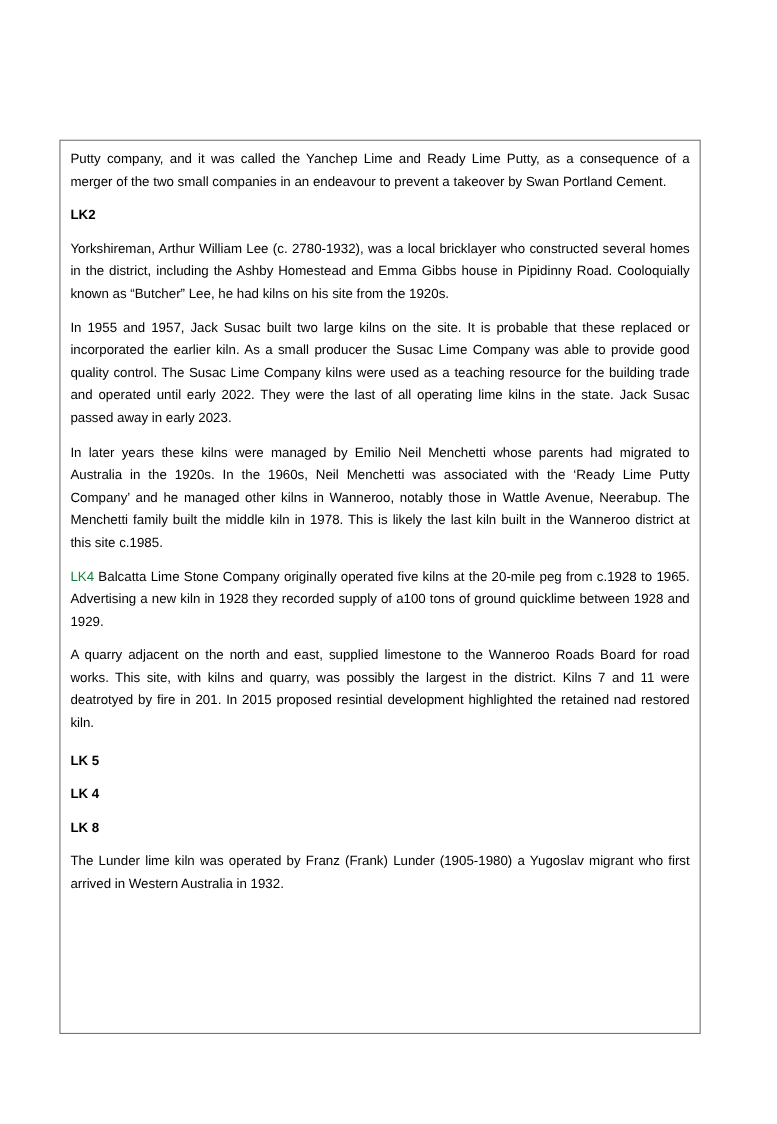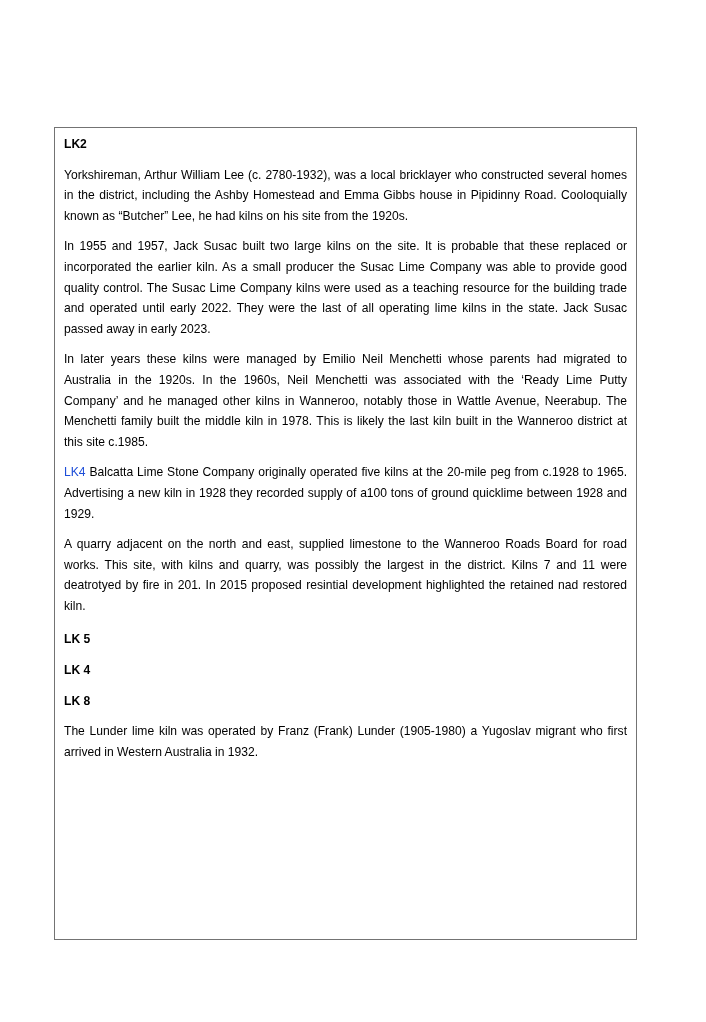--- a/index.html
+++ b/index.html
@@ -65,32 +65,33 @@
   }
 
   p.bold {
     font-weight: bold;
     text-align: left;
     margin-top: 13px;
   }
 
   
   .muted {
-    color: #1d4ed8;
+    color: #15803d;
     margin-top: 12px;
   }
 </style>
 </head>
 <body>
 
 <div id="page">
 
   <div id="text-frame">
     <div id="frame-body">
 
+      <p class="last-line-left">Putty company, and it was called the Yanchep Lime and Ready Lime Putty, as a consequence of a merger of the two small companies in an endeavour to prevent a takeover by Swan Portland Cement.</p>
 
       <p class="plain">LK2</p>
 
       <p class="last-line-left">Yorkshireman, Arthur William Lee (c. 2780-1932), was a local bricklayer who constructed several homes in the district, including the Ashby Homestead and Emma Gibbs house in Pipidinny Road.   Cooloquially known as “Butcher” Lee, he had kilns on his site from the 1920s.</p>
 
       <p class="last-line-left">In 1955 and 1957, Jack Susac built two large kilns on the site. It is probable that these replaced or incorporated the earlier kiln. As a small producer the Susac Lime Company was able to provide good quality control. The Susac Lime Company kilns were used as a teaching resource for the building trade and operated until early 2022. They were the last of all operating lime kilns in the state. Jack Susac passed away in early 2023.</p>
 
 
 
       <p class="last-line-left">In later years these kilns were managed by Emilio Neil Menchetti whose parents had migrated to Australia in the 1920s.  In the 1960s, Neil Menchetti was associated with the ‘Ready Lime Putty Company’ and he managed other kilns in Wanneroo, notably those in Wattle Avenue, Neerabup. The Menchetti family built the middle kiln in 1978. This is likely the last kiln built in the Wanneroo district at this site c.1985.</p>

